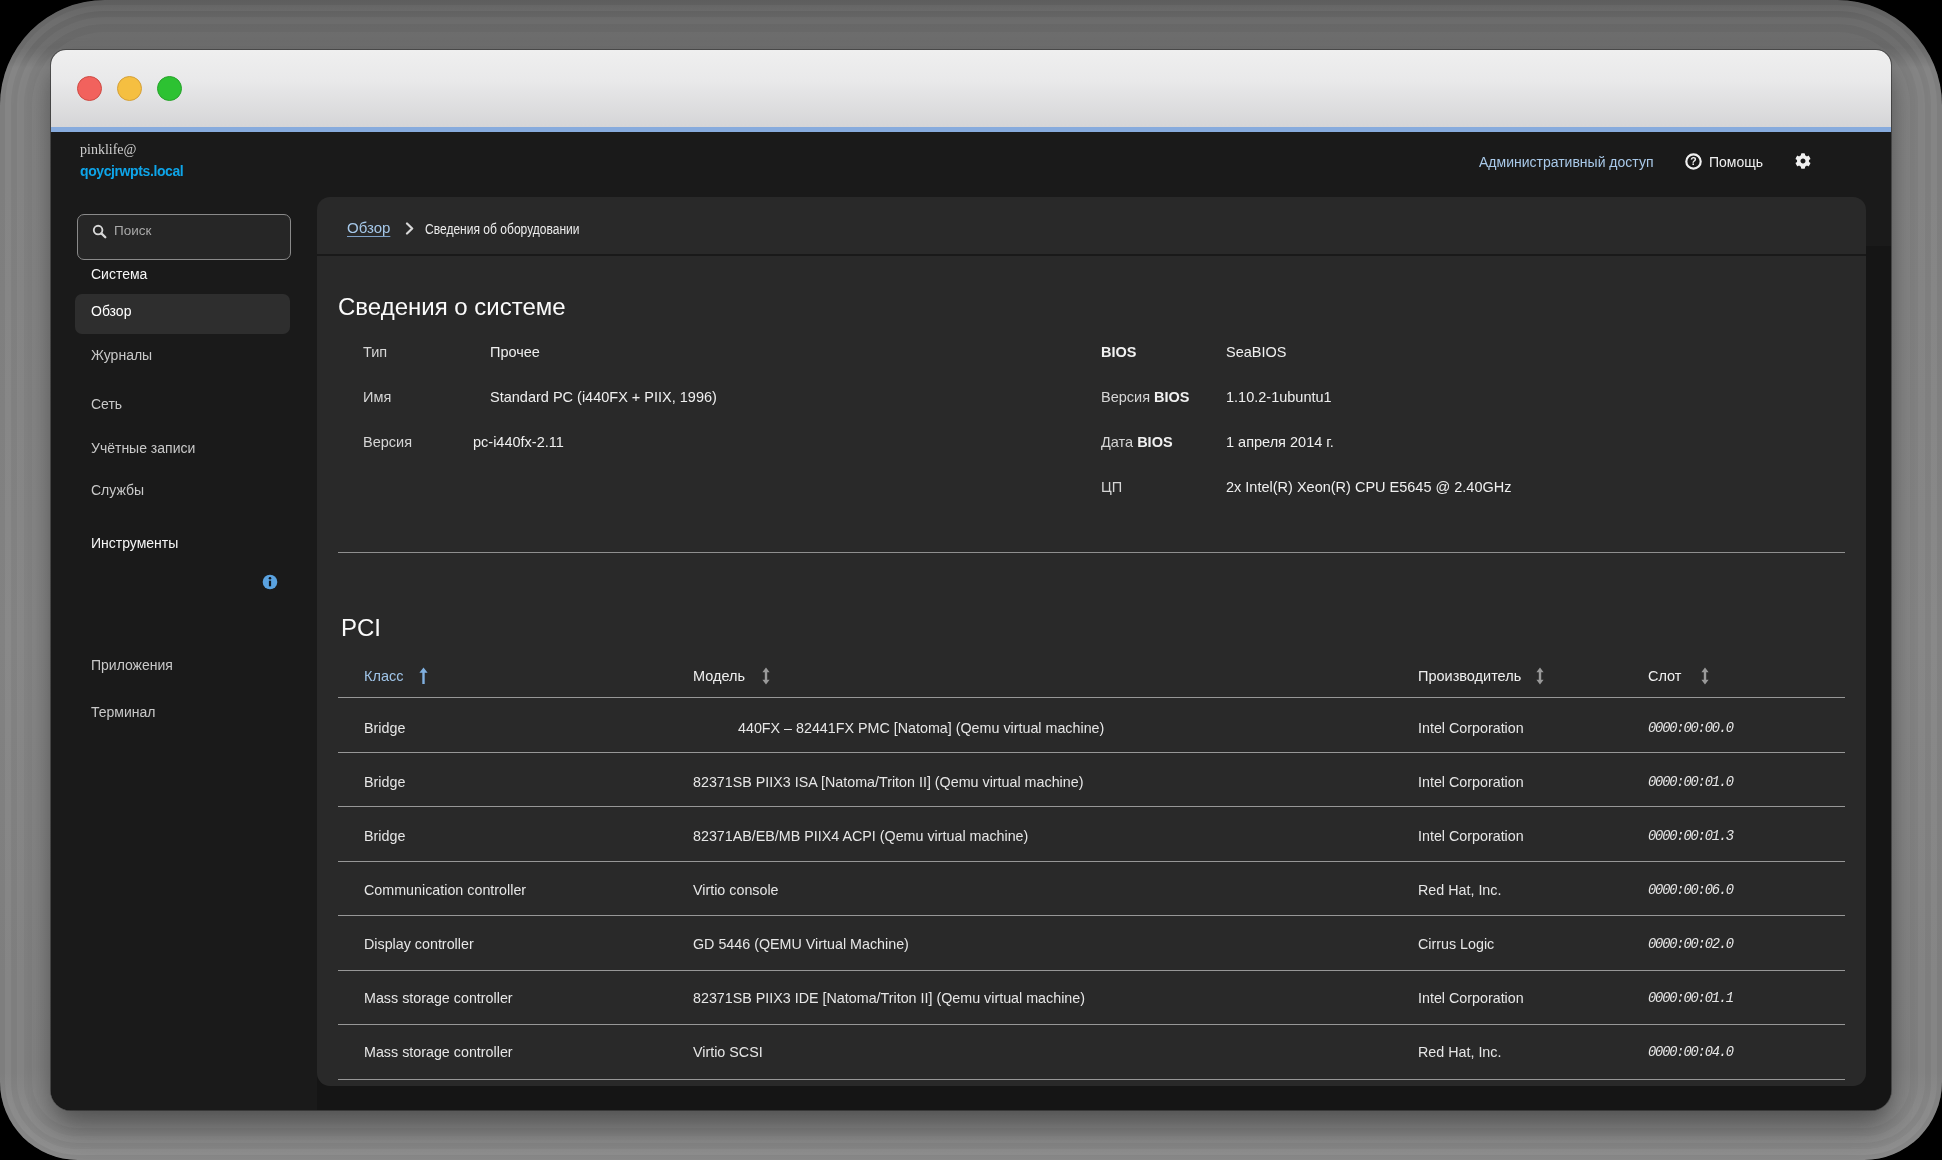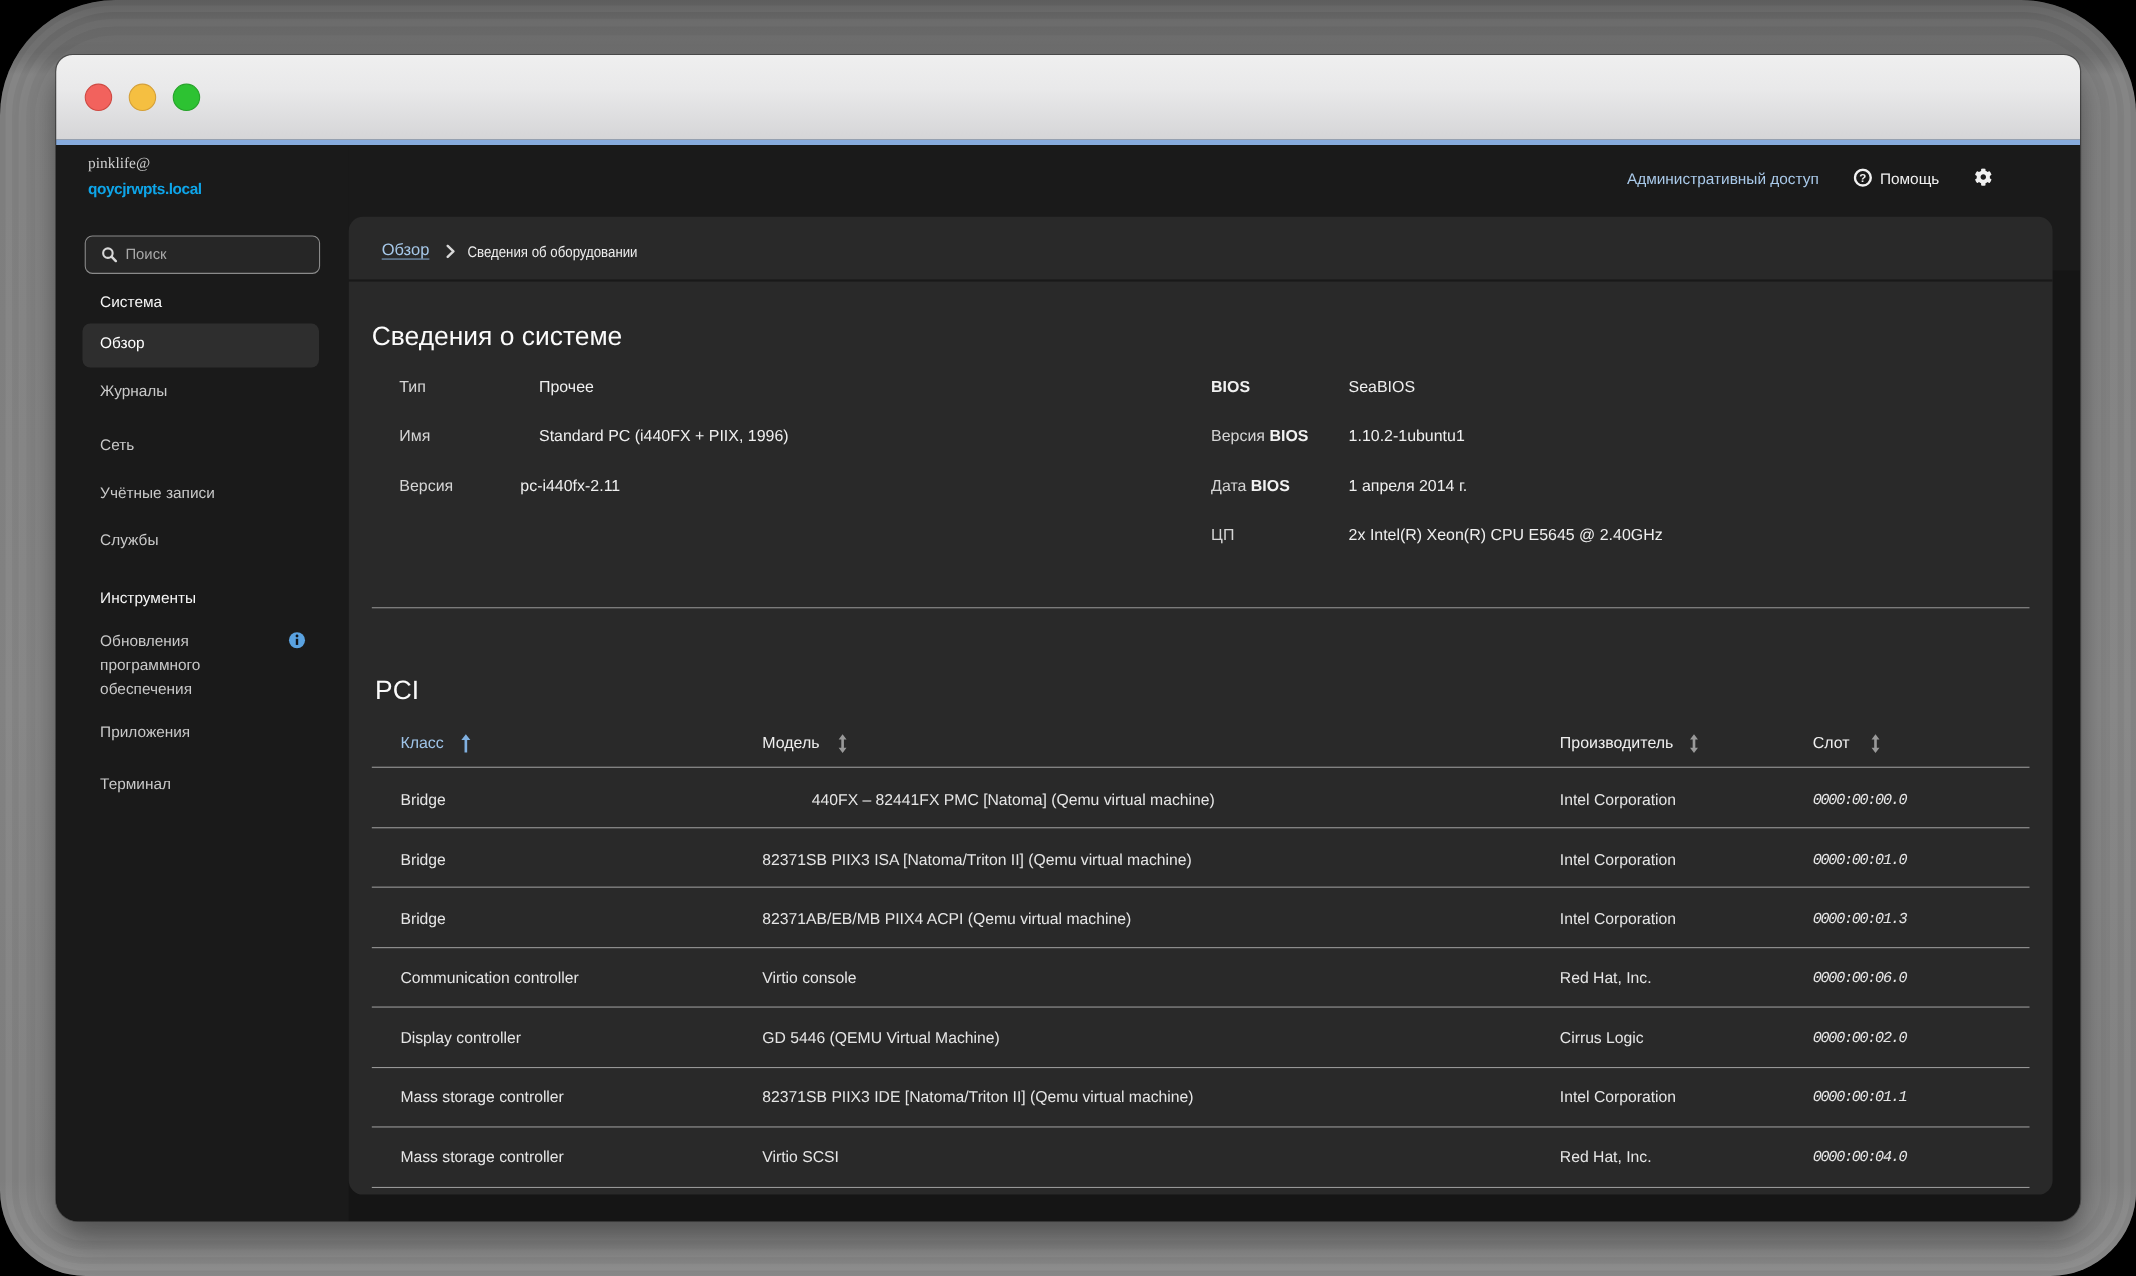--- a/index.html
+++ b/index.html
@@ -29,21 +29,21 @@
 
   
   .host1{left:29px;top:92px;font-size:14px;color:#d0d0d0;font-family:Liberation Serif, serif;}
   .host2{left:29px;top:113px;font-size:14px;color:#0ea5e9;font-weight:bold;letter-spacing:-0.4px;}
   .mast-right{top:103px;height:18px;line-height:18px;font-size:14px;color:#f0f0f0;}
   .adm{left:1428px;color:#a9c9e9;}
   .helpt{left:1658px;}
   .seanst{left:1767px;margin-top:42px;}
 
   
-  .search{left:26px;top:164px;width:214px;height:35px;border:1px solid #8a8a8a;border-radius:7px;
+  .search{left:26px;top:164px;width:214px;height:46px;border:1px solid #8a8a8a;border-radius:7px;
      background:#262626;box-sizing:border-box;}
   .search span{position:absolute;left:36px;top:8px;font-size:13.5px;color:#a8a8a8;}
   .navhead{font-size:14px;color:#f7f7f7;}
   .navitem{font-size:14px;color:#c9c9c9;}
   .sel{left:24px;top:244px;width:215px;height:40px;background:#2e2e2e;border-radius:7px;}
 
   
   .panel{left:266px;top:147px;width:1549px;height:889px;background:#292929;border-radius:13px;}
   .bsep{left:0px;top:57px;width:1549px;height:2px;background:#191919;}
   .crumb-link{left:30px;top:22px;font-size:15px;color:#a6c8e9;text-decoration:underline;
@@ -93,21 +93,20 @@
         <span>Поиск</span>
       </div>
       <div class="abs navhead" style="left:40px;top:216px;">Система</div>
       <div class="abs sel"></div>
       <div class="abs navitem" style="left:40px;top:253px;color:#fff;">Обзор</div>
       <div class="abs navitem" style="left:40px;top:297px;">Журналы</div>
       <div class="abs navitem" style="left:40px;top:346px;">Сеть</div>
       <div class="abs navitem" style="left:40px;top:390px;">Учётные записи</div>
       <div class="abs navitem" style="left:40px;top:432px;">Службы</div>
       <div class="abs navhead" style="left:40px;top:485px;">Инструменты</div>
-      <div class="abs navitem" style="left:40px;top:521px;width:140px;line-height:22px;">Обновления программного обеспечения</div>
       <svg class="abs" style="left:211px;top:524px;" width="16" height="16" viewBox="0 0 16 16">
         <circle cx="8" cy="8" r="7.3" fill="#5aa2e0"></circle>
         <rect x="6.9" y="6.7" width="2.2" height="5.6" fill="#10141a"></rect>
         <circle cx="8" cy="4.2" r="1.3" fill="#10141a"></circle>
       </svg>
       <div class="abs navitem" style="left:40px;top:607px;">Приложения</div>
       <div class="abs navitem" style="left:40px;top:654px;">Терминал</div>
 
       <div class="abs panel">
         <div class="abs crumb-link">Обзор</div>

